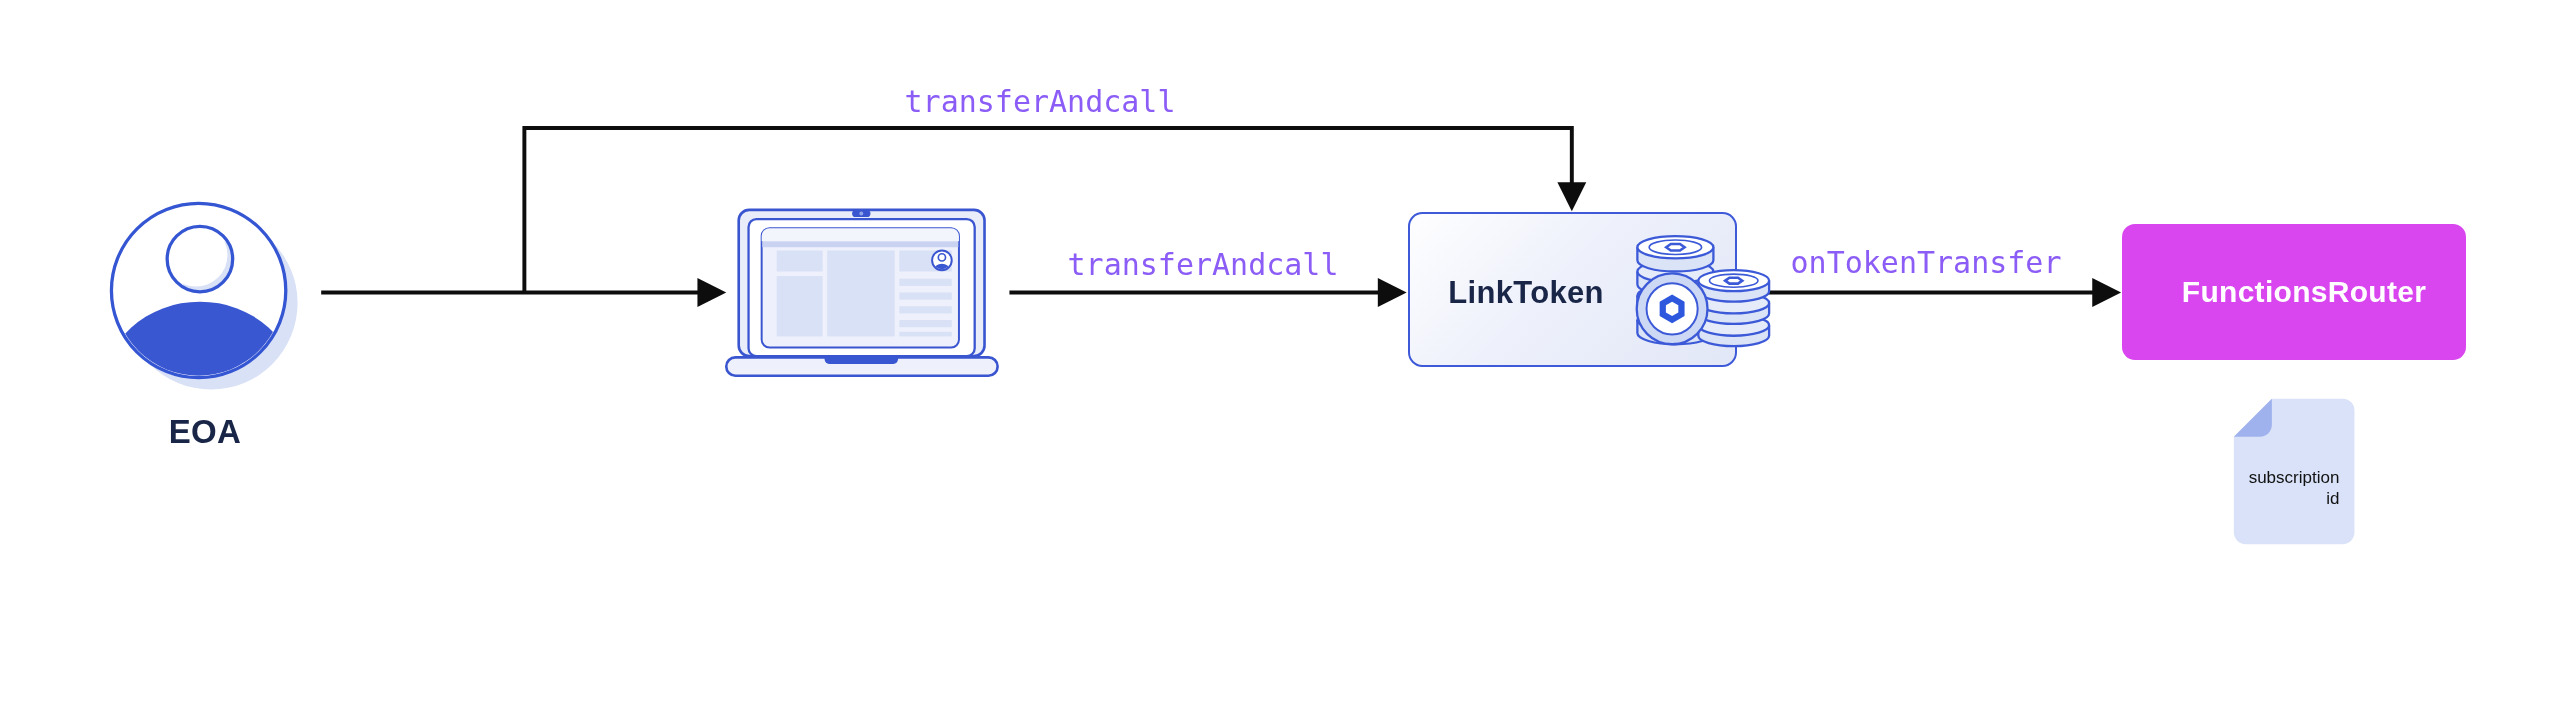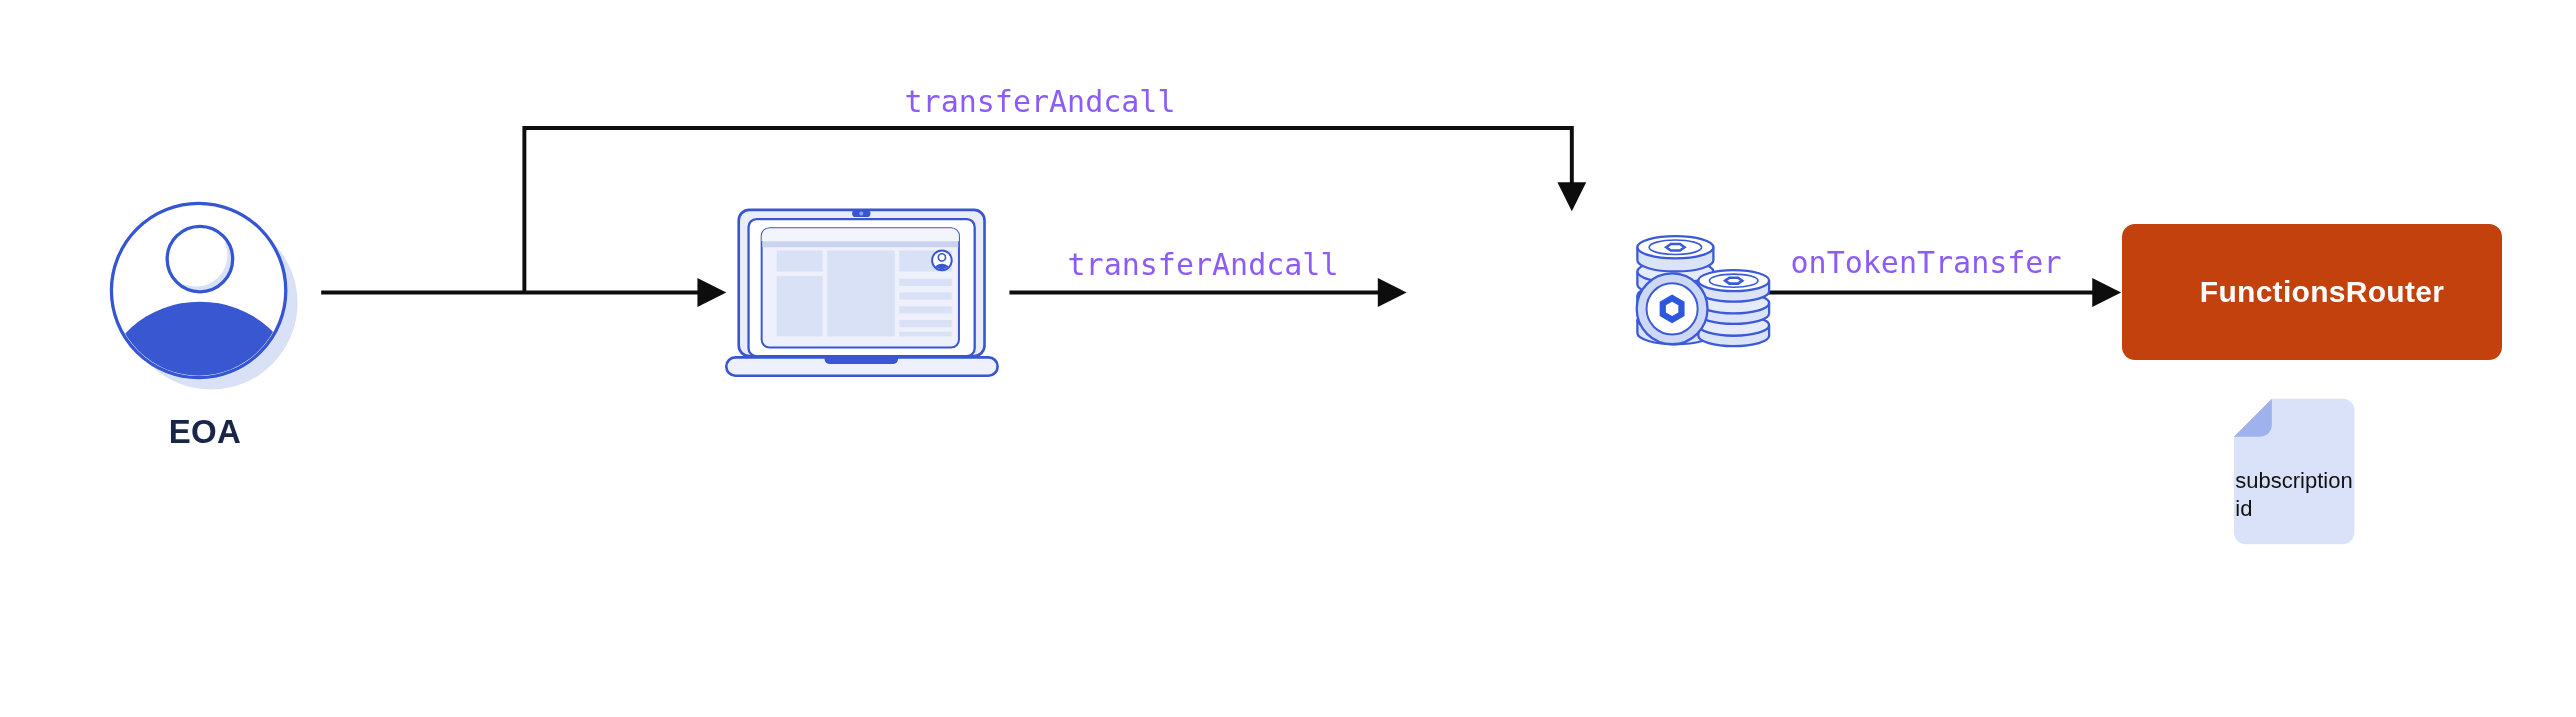--- a/index.html
+++ b/index.html
@@ -20,22 +20,22 @@
     border:2.6px solid #3e5ad8;border-radius:14.4px;
     background:linear-gradient(135deg,#fefeff 0%,#eef1fb 45%,#e2e7f7 100%);
   }
   .box-linktoken .box-label{
     position:absolute;left:116px;top:79px;
     transform:translate(-50%,-50%);
     font-size:31px;font-weight:700;color:#1a2647;letter-spacing:0.3px;
     white-space:nowrap;
   }
   .box-router{
-    left:2122px;top:224px;width:380px;height:136px;
-    border-radius:13px;background:#c2410c;
+    left:2122px;top:224px;width:344px;height:136px;
+    border-radius:13px;background:#d946ef;
     display:flex;align-items:center;justify-content:center;padding-left:20px;
   }
   .box-router .box-label{
     font-size:30px;font-weight:700;color:#ffffff;letter-spacing:0.3px;
     white-space:nowrap;
   }
   .node-label{
     position:absolute;z-index:10;
     transform:translateX(-50%);
     font-size:33px;font-weight:700;color:#1a2647;
@@ -43,33 +43,36 @@
   }
   .edge-label{
     position:absolute;z-index:10;
     transform:translateX(-50%);
     font-family:"DejaVu Sans Mono",monospace;
     font-size:30px;color:#8b5cf6;white-space:nowrap;line-height:1;
   }
   .doc-text{
     position:absolute;z-index:10;left:2294px;top:467px;
     transform:translateX(-50%);
-    text-align:left;font-size:22px;line-height:1.25;color:#121212;
+    text-align:right;font-size:17px;line-height:1.25;color:#121212;
   }
   .caption{
     position:absolute;z-index:10;left:2294px;top:572px;
     transform:translateX(-50%);width:197px;
     text-align:center;font-size:27.5px;line-height:1.15;color:#0d0d0d;
   }
 </style>
 </head>
 <body>
 
 <div class="canvas">
 
+  <div class="node-box box-linktoken">
+    <span class="box-label">LinkToken</span>
+  </div>
 
   <div class="node-box box-router">
     <span class="box-label">FunctionsRouter</span>
   </div>
 
   <svg class="art" width="2576" height="718" viewBox="0 0 3930 1095">
     <defs>
       <clipPath id="headClip">
           <circle cx="305" cy="395" r="50"></circle>
         </clipPath>

